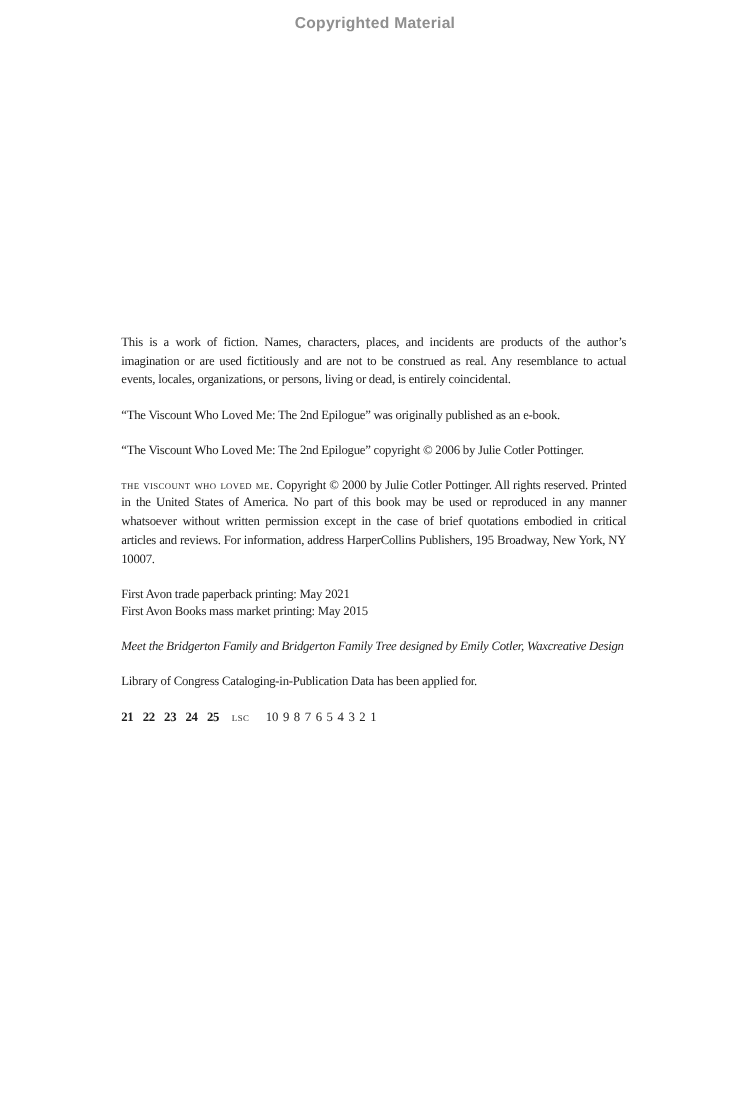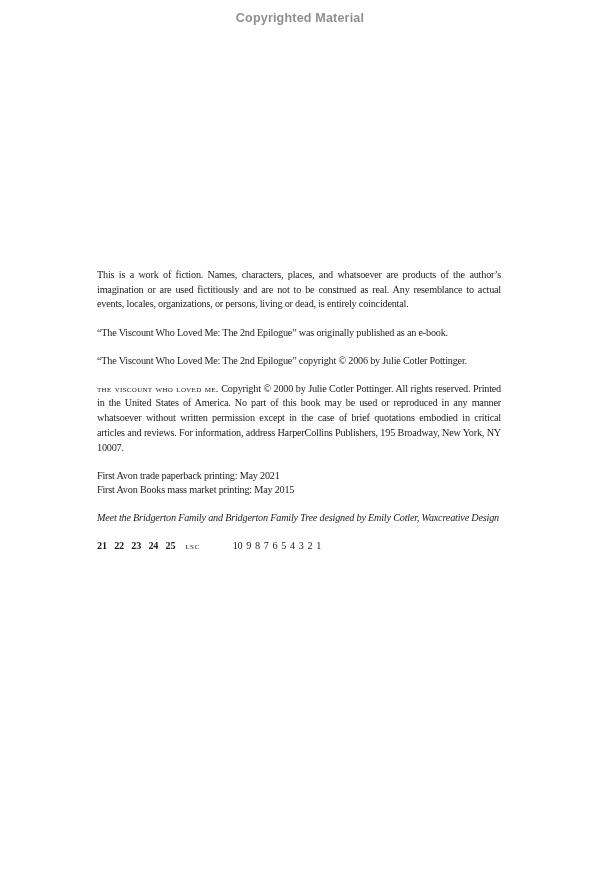--- a/index.html
+++ b/index.html
@@ -37,49 +37,50 @@
   .text-block p {
     margin: 0 0 13.4px 0;
     padding: 0;
   }
   .just { text-align: justify; }
   .nowrap { white-space: nowrap; }
   .smallcaps { font-variant: small-caps; letter-spacing: 0.3px; }
   .italic { font-style: italic; }
   .key-years { word-spacing: 5px; font-weight: bold; }
   .key-printer { font-variant: small-caps; margin: 0 13px 16px 10px; letter-spacing: 0.5px; }
-  .key-numbers { word-spacing: 1.5px; margin-left: 20px; }
+  .key-numbers { word-spacing: 1.5px; }
 </style>
 </head>
 <body>
 
 <div class="page">
 
   <div class="watermark top">Copyrighted Material</div>
 
   <div class="text-block">
 
-    <p class="just">This is a work of fiction. Names, characters, places, and whatsoever are products of the author’s imagination or are used fictitiously and are not to be construed as real. Any resemblance to actual events, locales, organizations, or persons, living or dead, is entirely coincidental.</p>
+    <p class="just">This is a work of fiction. Names, characters, places, and incidents are products of the author’s imagination or are used fictitiously and are not to be construed as real. Any resemblance to actual events, locales, organizations, or persons, living or dead, is entirely coincidental.</p>
 
     <p class="nowrap">“The Viscount Who Loved Me: The 2nd Epilogue” was originally published as an e-book.</p>
 
     <p class="just">“The Viscount Who Loved Me: The 2nd Epilogue” copyright © 2006 by Julie Cotler Pottinger.</p>
 
 
     <p class="just"><span class="smallcaps">the viscount who loved me.</span><span> Copyright © 2000 by Julie Cotler Pottinger. All rights reserved. Printed in the United States of America. No part of this book may be used or reproduced in any manner whatsoever without written permission except in the case of brief quotations embodied in critical articles and reviews. For information, address HarperCollins Publishers, 195 Broadway, New York, NY 10007.</span></p>
 
 
     <p>
       <span style="display:block">First Avon trade paperback printing: May 2021</span>
       <span style="display:block">First Avon Books mass market printing: May 2015</span>
     </p>
 
 
     <p class="italic nowrap">Meet the Bridgerton Family and Bridgerton Family Tree designed by Emily Cotler, Waxcreative Design</p>
 
+    <p class="nowrap">Library of Congress Cataloging-in-Publication Data has been applied for.</p>
 
 
     <p class="nowrap"><span class="key-years">21 22 23 24 25</span><span class="key-printer">lsc</span><span class="key-numbers">10 9 8 7 6 5 4 3 2 1</span></p>
 
   </div>
 
   <div class="watermark bottom">Copyrighted Material</div>
 
 </div>
 

